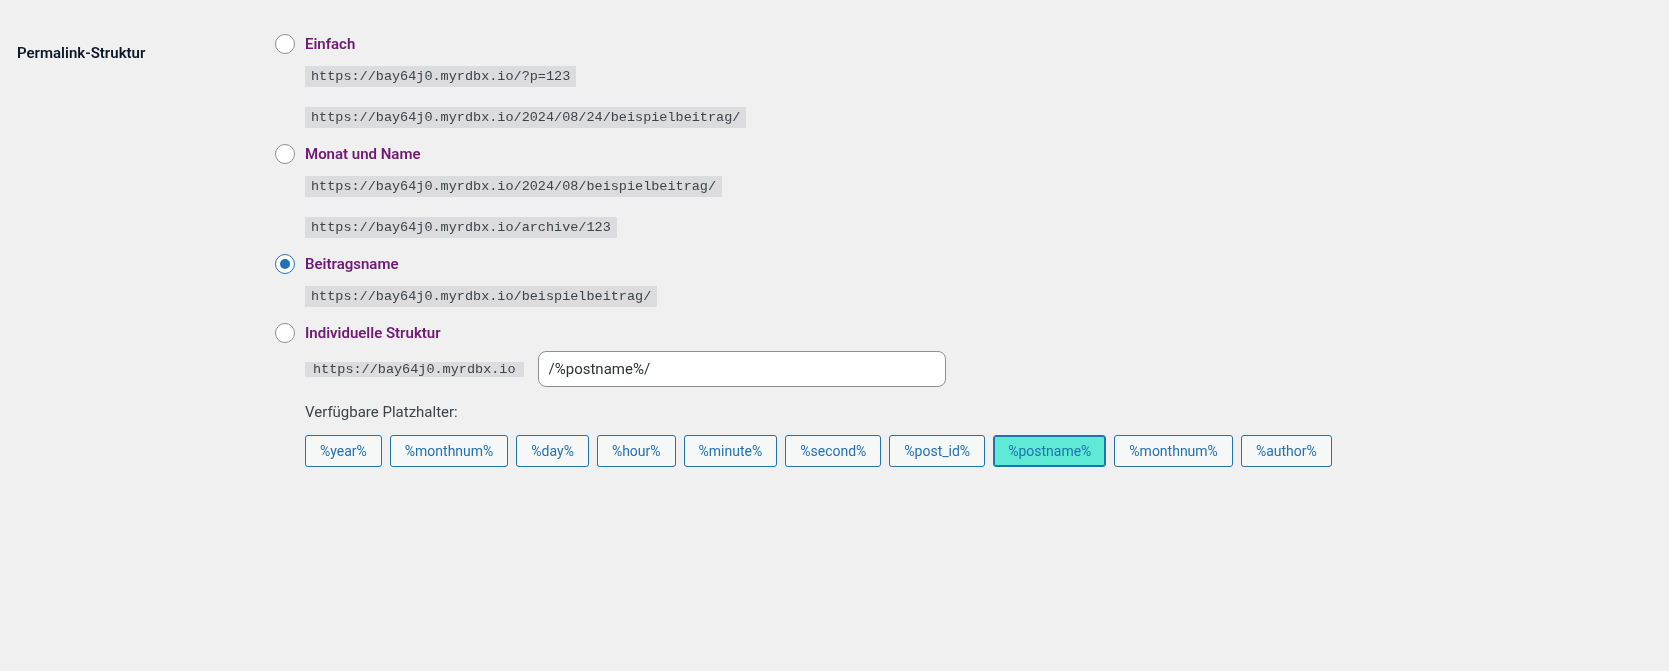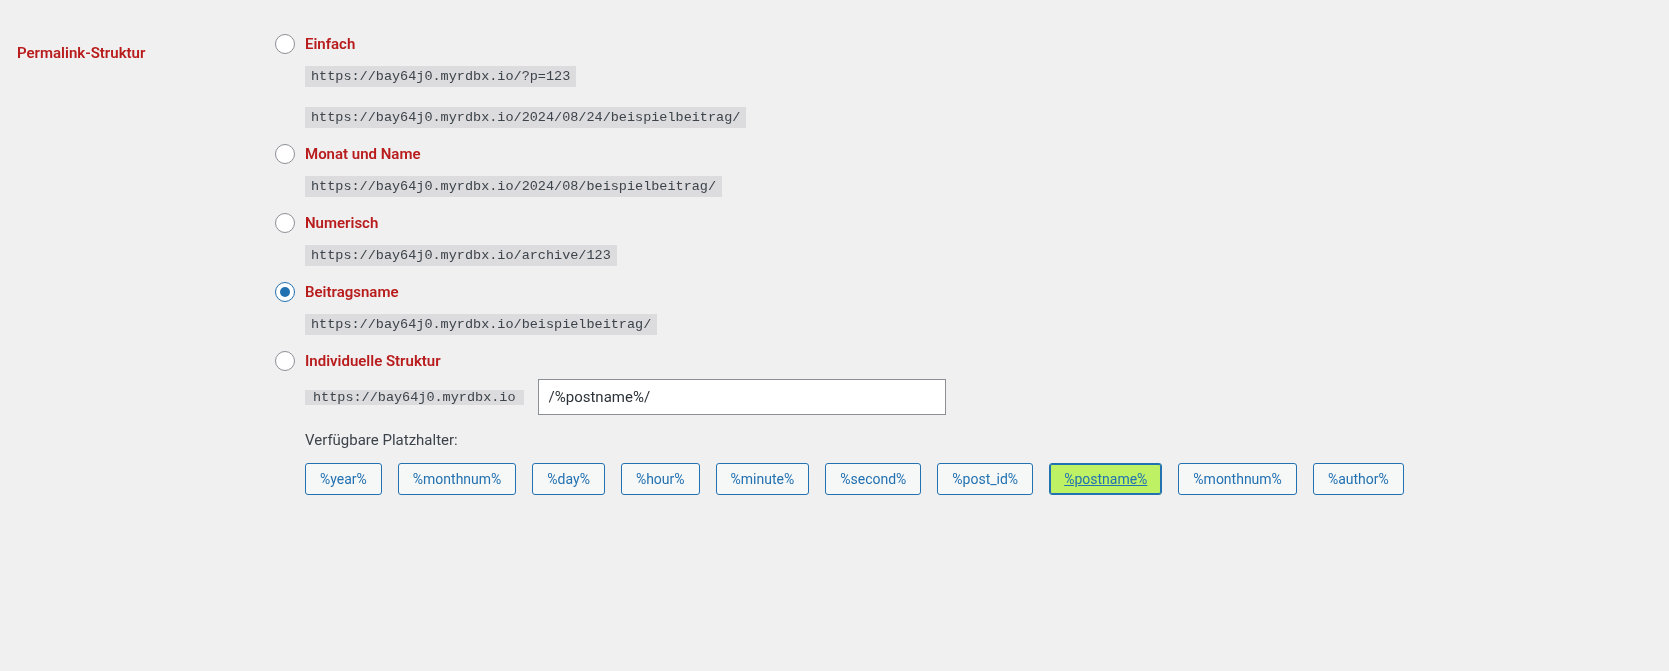--- a/index.html
+++ b/index.html
@@ -16,21 +16,21 @@
   }
   .form-table {
     display: flex;
     padding-top: 34px;
     padding-left: 17px;
   }
   .form-label-col {
     width: 258px;
     flex-shrink: 0;
     font-weight: 600;
-    color: #b91c1c;
+    color: #0f172a;
     font-size: 15px;
     padding-top: 10px;
   }
   .form-field-col {
     flex: 1;
   }
   .option-row {
     margin-bottom: 16px;
   }
   .option-header {
@@ -60,21 +60,21 @@
     left: 50%;
     width: 10px;
     height: 10px;
     background: #2271b1;
     border-radius: 50%;
     transform: translate(-50%, -50%);
   }
   .option-label {
     font-weight: 600;
     font-size: 15px;
-    color: #b91c1c;
+    color: #701a75;
     cursor: pointer;
   }
   .code {
     display: inline-block;
     background: #dcdcde;
     padding: 3px 6px;
     font-family: Menlo, Consolas, "Courier New", monospace;
     font-size: 13.5px;
     color: #3c434a;
     margin-left: 30px;
@@ -94,53 +94,52 @@
     display: flex;
     align-items: center;
     margin-top: 2px;
   }
   .custom-input {
     height: 36px;
     width: 408px;
     margin-left: 14px;
     padding: 0 10px;
     border: 1px solid #8c8f94;
-    border-radius: 0;
+    border-radius: 8px;
     font-size: 15px;
     background: #fff;
     color: #2c3338;
     font-family: inherit;
   }
   .placeholders-label {
     margin-left: 30px;
     margin-top: 16px;
     font-size: 15px;
     color: #3c434a;
   }
   .tag-row {
     margin-left: 30px;
     margin-top: 14px;
     display: flex;
     flex-wrap: wrap;
-    gap: 16px;
+    gap: 8px;
   }
   .tag-btn {
     border: 1px solid #2271b1;
     color: #2271b1;
     background: #f6f7f7;
     padding: 7px 14px;
     font-size: 14px;
     border-radius: 3px;
     cursor: pointer;
     font-family: inherit;
   }
   .tag-btn.active {
-    background: #bef264;
+    background: #5eead4;
     box-shadow: inset 0 0 0 1px #2271b1;
-    text-decoration: underline;
   }
 </style>
 </head>
 <body>
 
 <div class="form-table">
   <div class="form-label-col">Permalink-Struktur</div>
   <div class="form-field-col">
 
     <div class="option-row">
@@ -157,24 +156,20 @@
 
     <div class="option-row">
       <div class="option-header">
         <input type="radio" name="perm" class="radio" style="">
         <label class="option-label">Monat und Name</label>
       </div>
       <span class="code">https://bay64j0.myrdbx.io/2024/08/beispielbeitrag/</span>
     </div>
 
     <div class="option-row">
-      <div class="option-header">
-        <input type="radio" name="perm" class="radio" style="">
-        <label class="option-label">Numerisch</label>
-      </div>
       <span class="code">https://bay64j0.myrdbx.io/archive/123</span>
     </div>
 
     <div class="option-row">
       <div class="option-header">
         <input type="radio" name="perm" class="radio" checked="" style="">
         <label class="option-label">Beitragsname</label>
       </div>
       <span class="code">https://bay64j0.myrdbx.io/beispielbeitrag/</span>
     </div>

